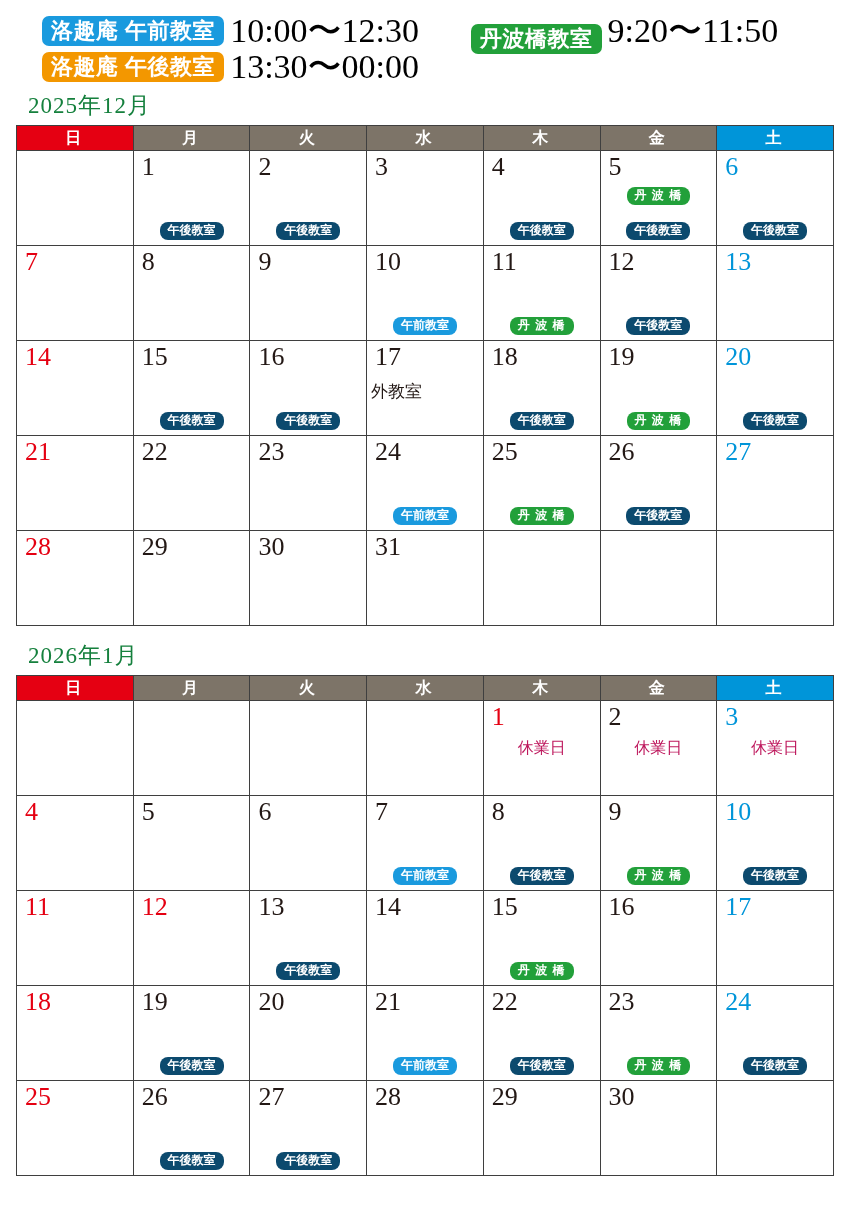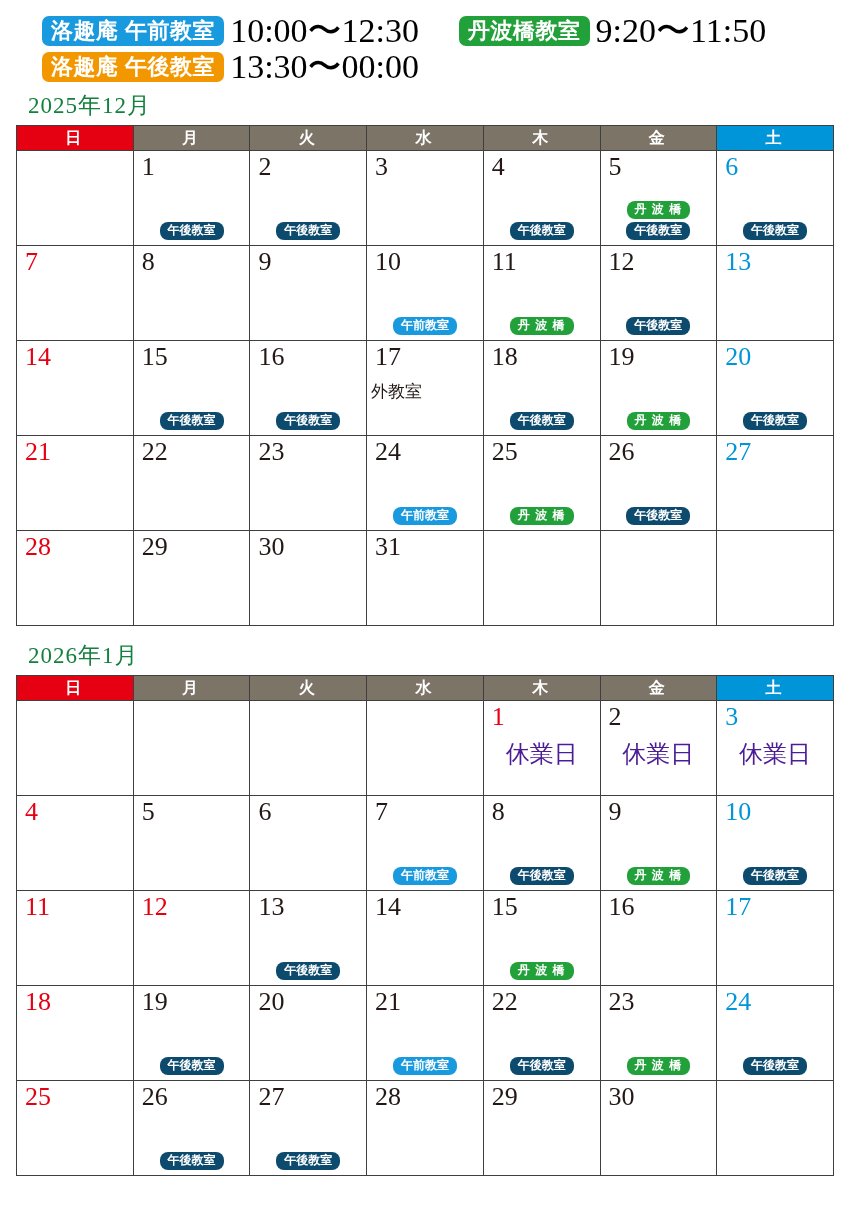--- a/index.html
+++ b/index.html
@@ -27,21 +27,22 @@
     align-items: center;
     height: 34px;
     margin-bottom: 2px;
     padding-left: 26px;
   }
   .legend-item {
     display: flex;
     align-items: center;
   }
   .legend-item + .legend-item {
-    margin-left: 40px;
+    margin-left: 52px;
+    align-items: flex-end;
   }
   .pill {
     display: inline-flex;
     align-items: center;
     justify-content: center;
     color: #ffffff;
     font-weight: bold;
     border-radius: 7px;
     letter-spacing: 0.5px;
     font-family: "Liberation Sans", sans-serif;
@@ -107,21 +108,21 @@
   .d-holiday { color: #e50012; }
 
   .tags {
     position: absolute;
     left: 0;
     right: 0;
     bottom: 5px;
     display: flex;
     flex-direction: column;
     align-items: center;
-    gap: 3px;
+    gap: 17px;
   }
   .tag {
     display: inline-flex;
     align-items: center;
     justify-content: center;
     color: #fff;
     font-weight: bold;
     font-size: 12px;
     border-radius: 8px;
     padding: 2px 8px 3px 8px;
@@ -133,22 +134,22 @@
   .tag-orange { background: #0c4a6e; }
   .tag-green { background: #22a03a; letter-spacing: 1px; }
   .plaintext {
     text-align: left;
     font-size: 17px;
     color: #231815;
     margin-top: 10px;
   }
   .closed {
     text-align: center;
-    font-size: 24px;
-    color: #4c1d95;
+    font-size: 16px;
+    color: #be185d;
     margin-top: 8px;
   }
   .spacer { height: 10px; }
 </style>
 </head>
 <body>
 
 <div class="page">
 
   <div class="legend" id="legend-root">

